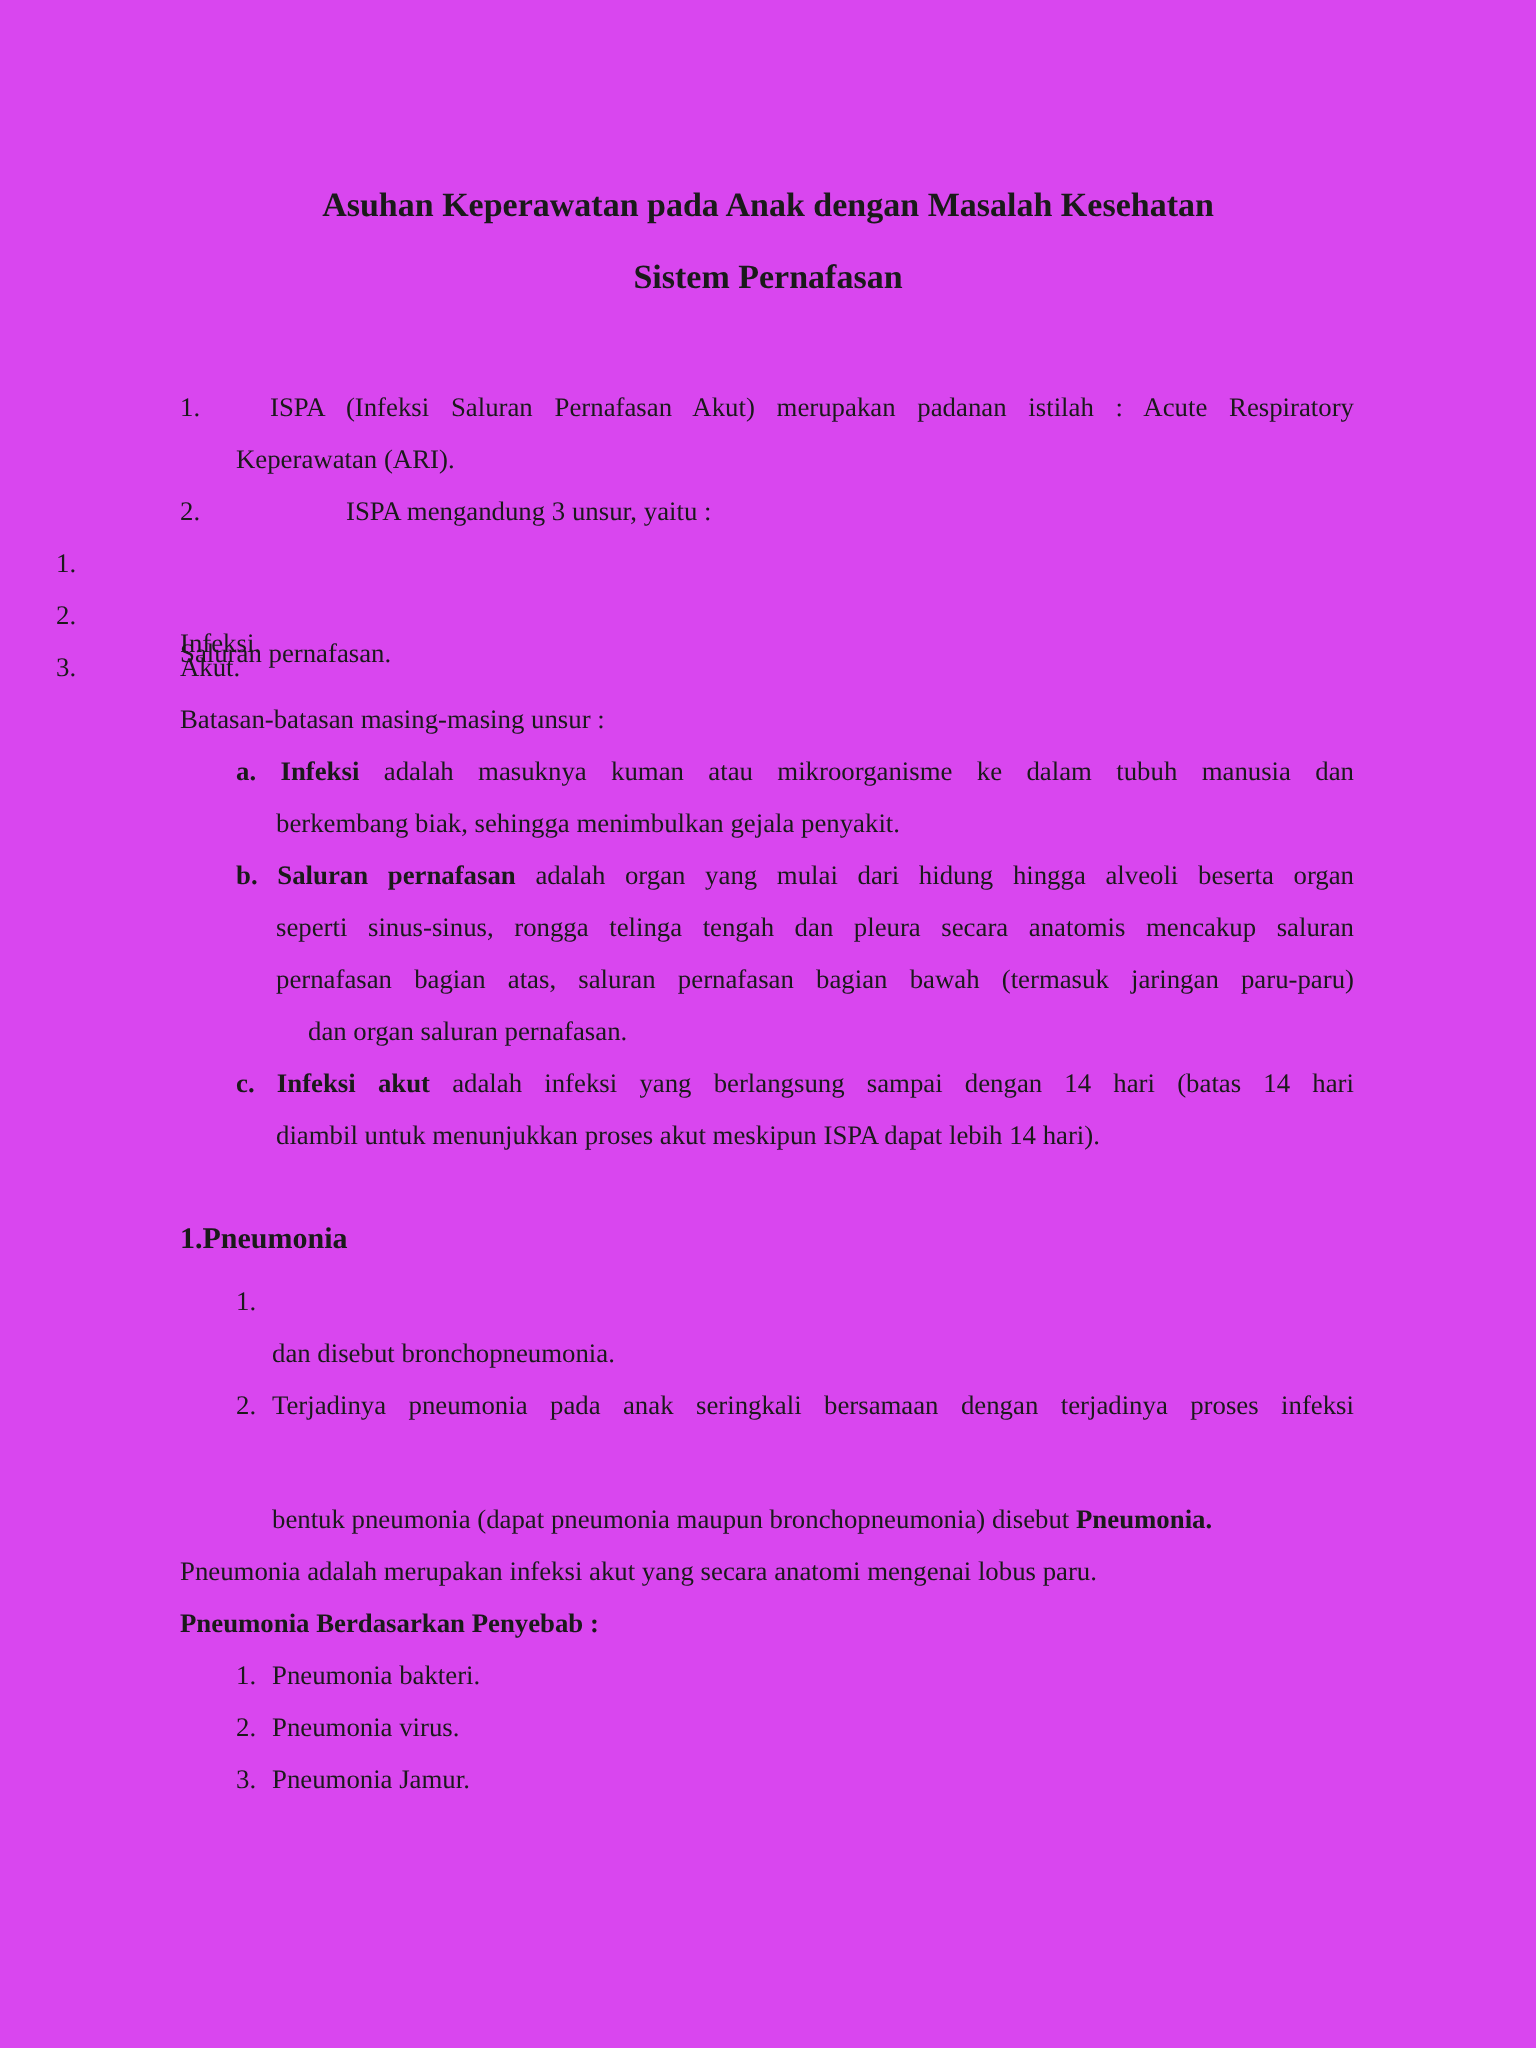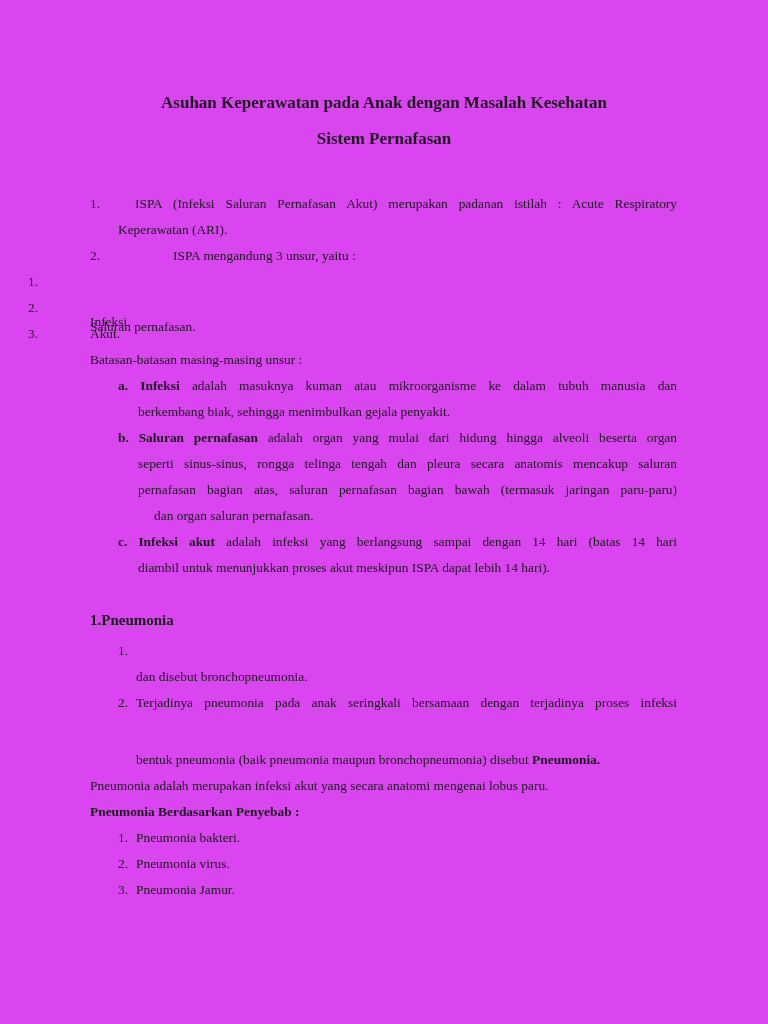--- a/index.html
+++ b/index.html
@@ -48,21 +48,21 @@
   <div class="ln just" style="left:118px;top:534px;width:559px;"><b>c.</b> <b>Infeksi akut</b><span> adalah infeksi yang berlangsung sampai dengan 14 hari (batas 14 hari</span></div>
   <div class="ln" style="left:138px;top:560px;">diambil untuk menunjukkan proses akut meskipun ISPA dapat lebih 14 hari).</div>
 
   <div class="ln h2" style="left:90px;top:612px;">1.Pneumonia</div>
 
   <div class="ln" style="left:118px;top:643px;">1.</div>
   <div class="ln" style="left:136px;top:669px;">dan disebut bronchopneumonia.</div>
 
   <div class="ln" style="left:118px;top:695px;">2.</div>
   <div class="ln just" style="left:136px;top:695px;width:541px;">Terjadinya pneumonia pada anak seringkali bersamaan dengan terjadinya proses infeksi</div>
-  <div class="ln" style="left:136px;top:752px;"><span>bentuk pneumonia (baik pneumonia maupun bronchopneumonia) disebut </span><b>Pneumonia.</b></div>
+  <div class="ln" style="left:136px;top:752px;"><span>bentuk pneumonia (dapat pneumonia maupun bronchopneumonia) disebut </span><b>Pneumonia.</b></div>
 
   <div class="ln" style="left:90px;top:778px;">Pneumonia adalah merupakan infeksi akut yang secara anatomi mengenai lobus paru.</div>
   <div class="ln" style="left:90px;top:804px;font-weight:bold;">Pneumonia Berdasarkan Penyebab :</div>
 
   <div class="ln" style="left:118px;top:830px;">1.</div>
   <div class="ln" style="left:136px;top:830px;">Pneumonia bakteri.</div>
   <div class="ln" style="left:118px;top:856px;">2.</div>
   <div class="ln" style="left:136px;top:856px;">Pneumonia virus.</div>
   <div class="ln" style="left:118px;top:882px;">3.</div>
   <div class="ln" style="left:136px;top:882px;">Pneumonia Jamur.</div>

